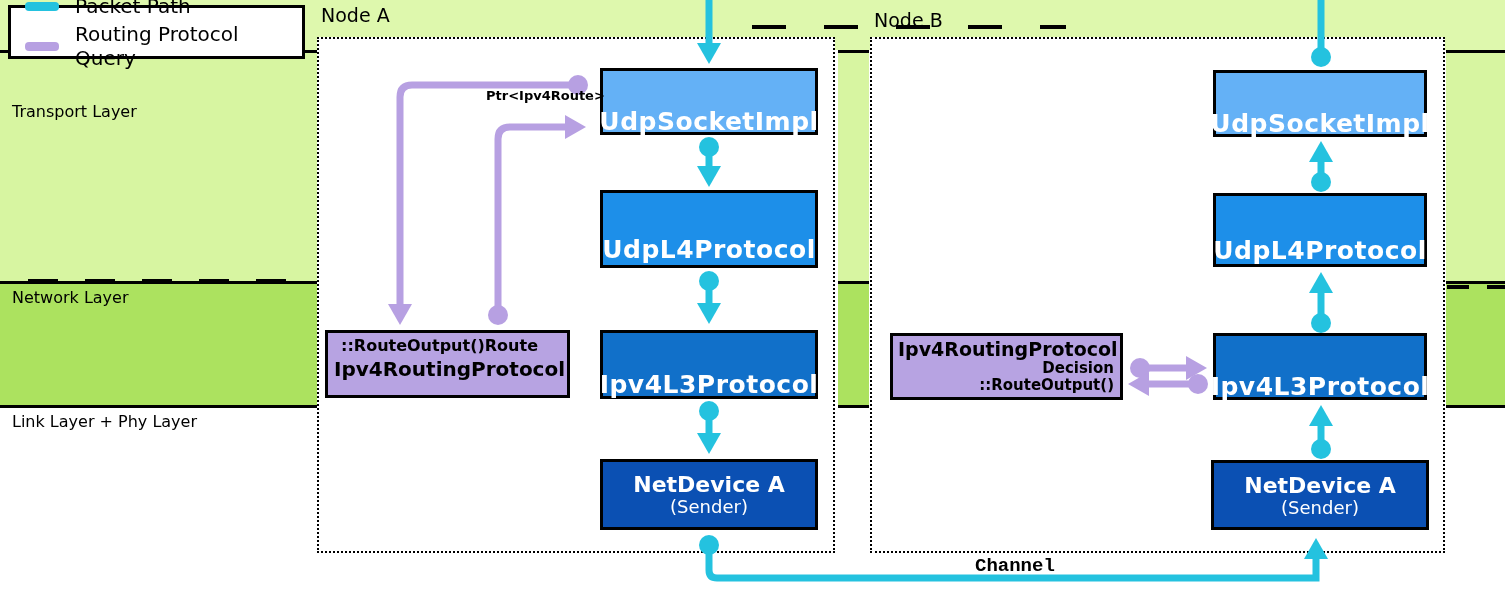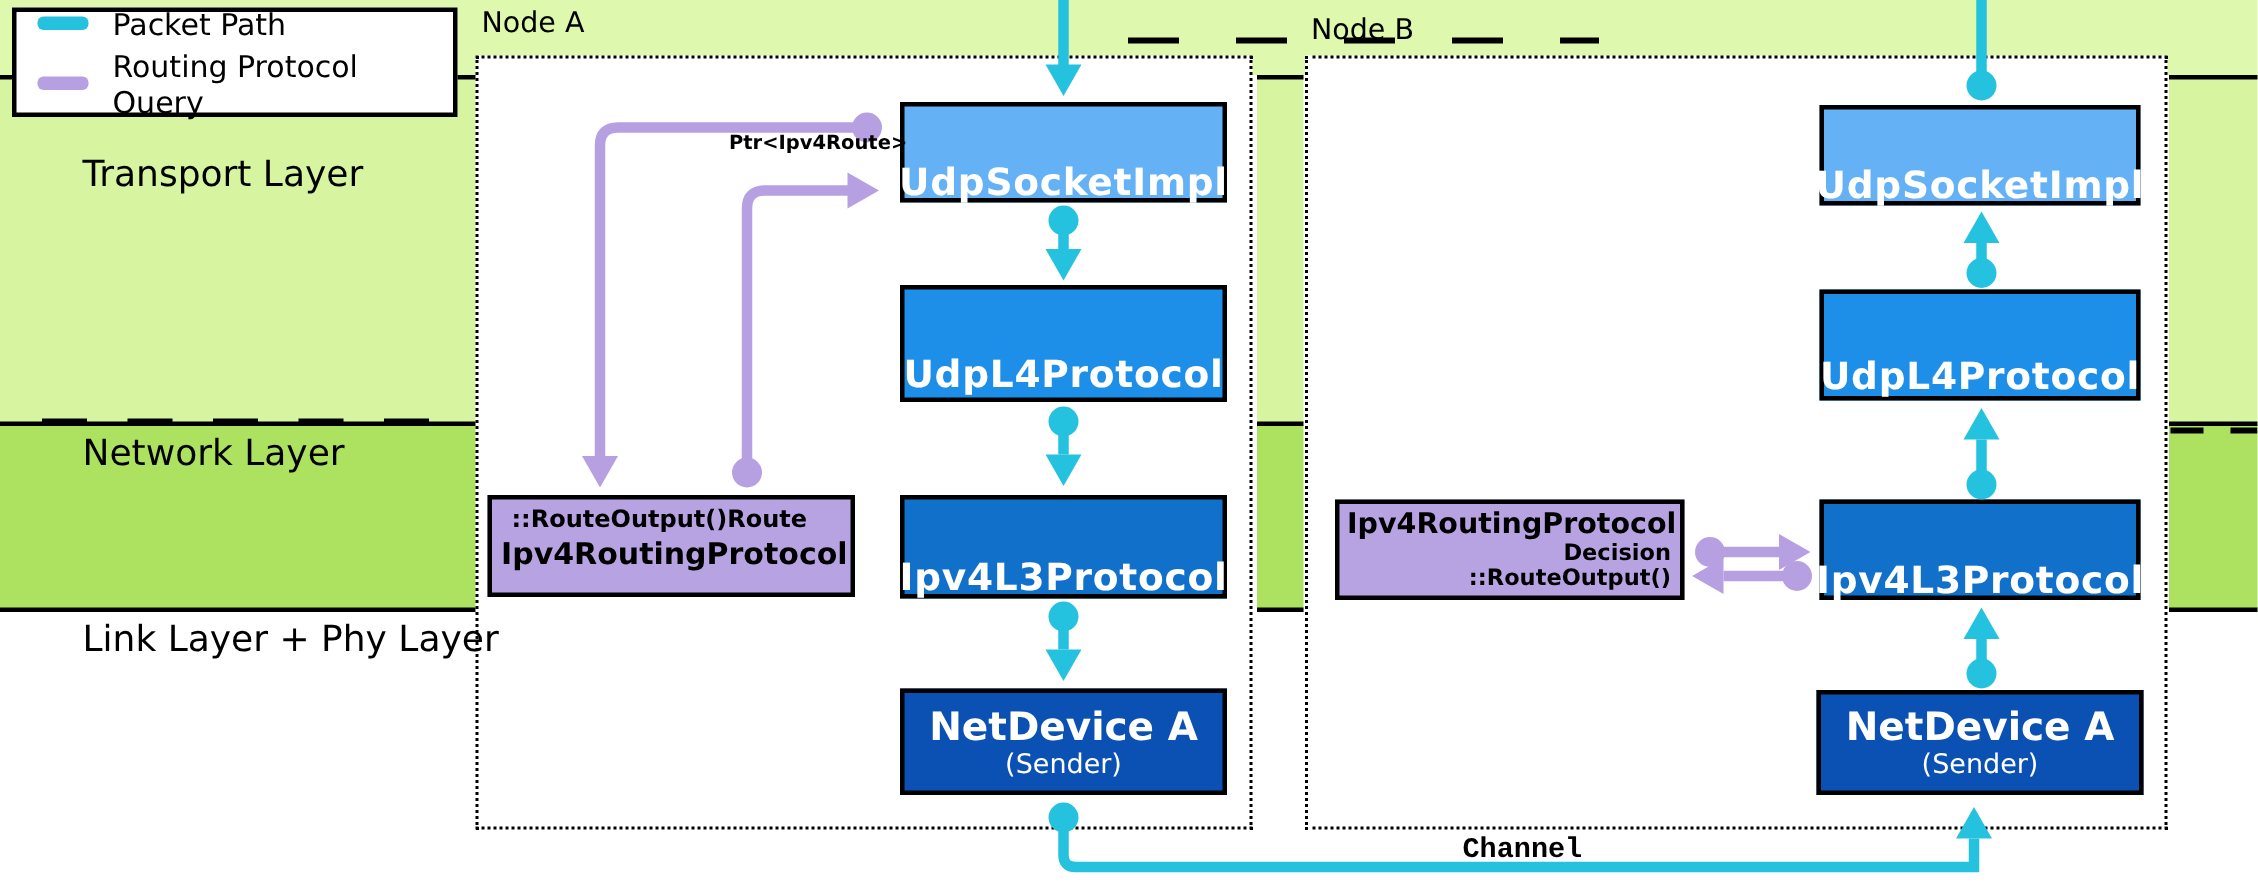--- a/index.html
+++ b/index.html
@@ -18,43 +18,43 @@
   .seg-left{left:0;width:318px;}
   .seg-gap{left:838px;width:31px;}
   .seg-right{left:1446px;width:59px;}
   
   .node-box{background:#ffffff;border:2px dotted #000;z-index:2;box-sizing:border-box;}
   #nodeA{left:317px;top:37px;width:518px;height:516px;}
   #nodeB{left:870px;top:37px;width:575px;height:516px;}
   
   .lbl{color:#000;z-index:4;white-space:nowrap;}
   .node-title{font-size:19px;}
-  .layer-lbl{font-size:24px;margin-left:43px;}
+  .layer-lbl{font-size:16px;}
   .channel-lbl{font-size:19px;font-weight:bold;font-family:Liberation Mono, monospace;}
   .ptr-lbl{font-size:13px;font-weight:600;z-index:6;}
   
   .pbox{z-index:3;box-sizing:border-box;border:3px solid #000;color:#fff;
         display:flex;flex-direction:column;align-items:center;justify-content:center;
         text-align:center;font-weight:bold;}
   .pbox .main{font-size:25px;letter-spacing:0.5px;margin-top:40px;}
-  .pbox .main-sm{font-size:26px;}
+  .pbox .main-sm{font-size:22px;}
   .pbox .sub{font-size:18px;font-weight:normal;line-height:20px;}
   .fill-socket{background:#64b1f6;}
   .fill-udpl4{background:#1d8fe9;}
   .fill-l3{background:#1170c9;}
   .fill-netdev{background:#0b50b3;}
   
   .rbox{z-index:3;box-sizing:border-box;border:3px solid #000;background:#b7a3e2;color:#000;}
   .rbox .row1{display:flex;justify-content:center;font-size:16px;font-weight:bold;
               padding:3px 24px 0 8px;}
   .rbox .title-a{font-size:20px;font-weight:bold;padding-left:6px;margin-top:2px;}
   .rbox .title-b{font-size:19px;font-weight:bold;padding-left:5px;padding-top:2px;}
   .rbox .rline{font-size:15px;font-weight:bold;text-align:right;padding-right:6px;line-height:17px;}
   
-  .legend{left:8px;top:5px;width:297px;height:73px;background:#fff;border:3px solid #000;
+  .legend{left:8px;top:5px;width:297px;height:54px;background:#fff;border:3px solid #000;
           z-index:6;box-sizing:border-box;display:flex;flex-direction:column;justify-content:center;gap:4px;}
   .legend .lrow{display:flex;align-items:center;gap:16px;padding-left:14px;font-size:20px;}
   .legend .swatch{width:34px;height:9px;border-radius:4px;flex:0 0 auto;}
   .sw-cyan{background:#24c2df;}
   .sw-purple{background:#b7a0e2;}
   
   svg.overlay{position:absolute;left:0;top:0;z-index:5;pointer-events:none;}
   .pp{stroke:#24c2df;fill:none;stroke-width:7;}
   .pp-fill{fill:#24c2df;stroke:none;}
   .rq{stroke:#b7a0e2;fill:none;stroke-width:7;}

